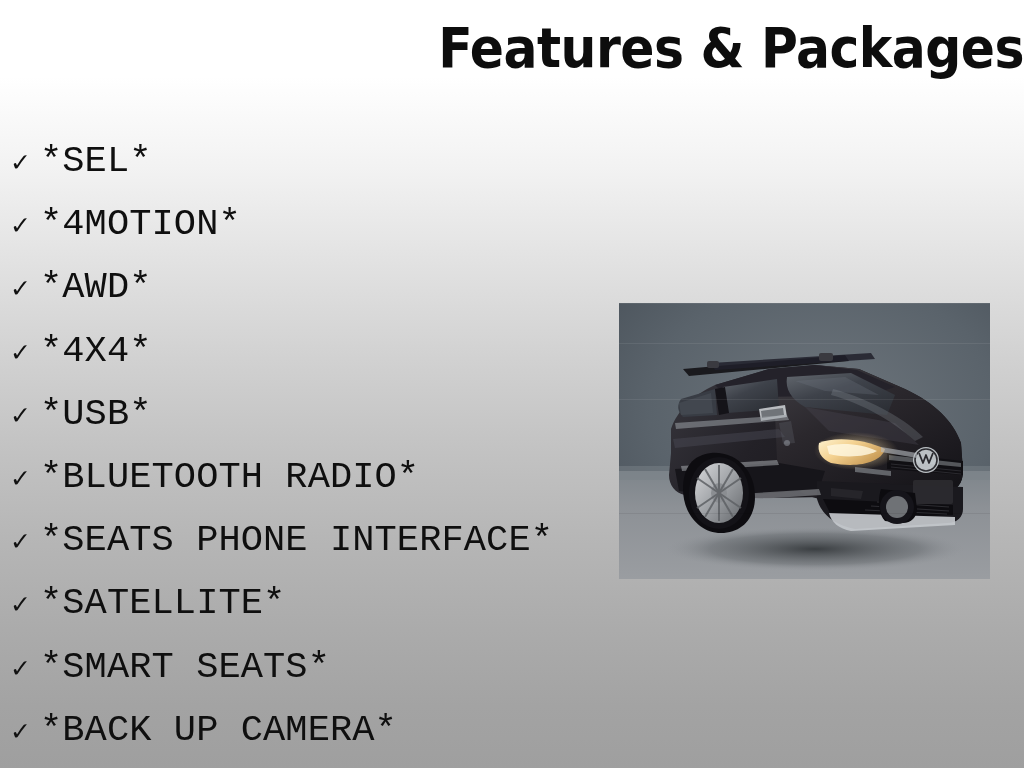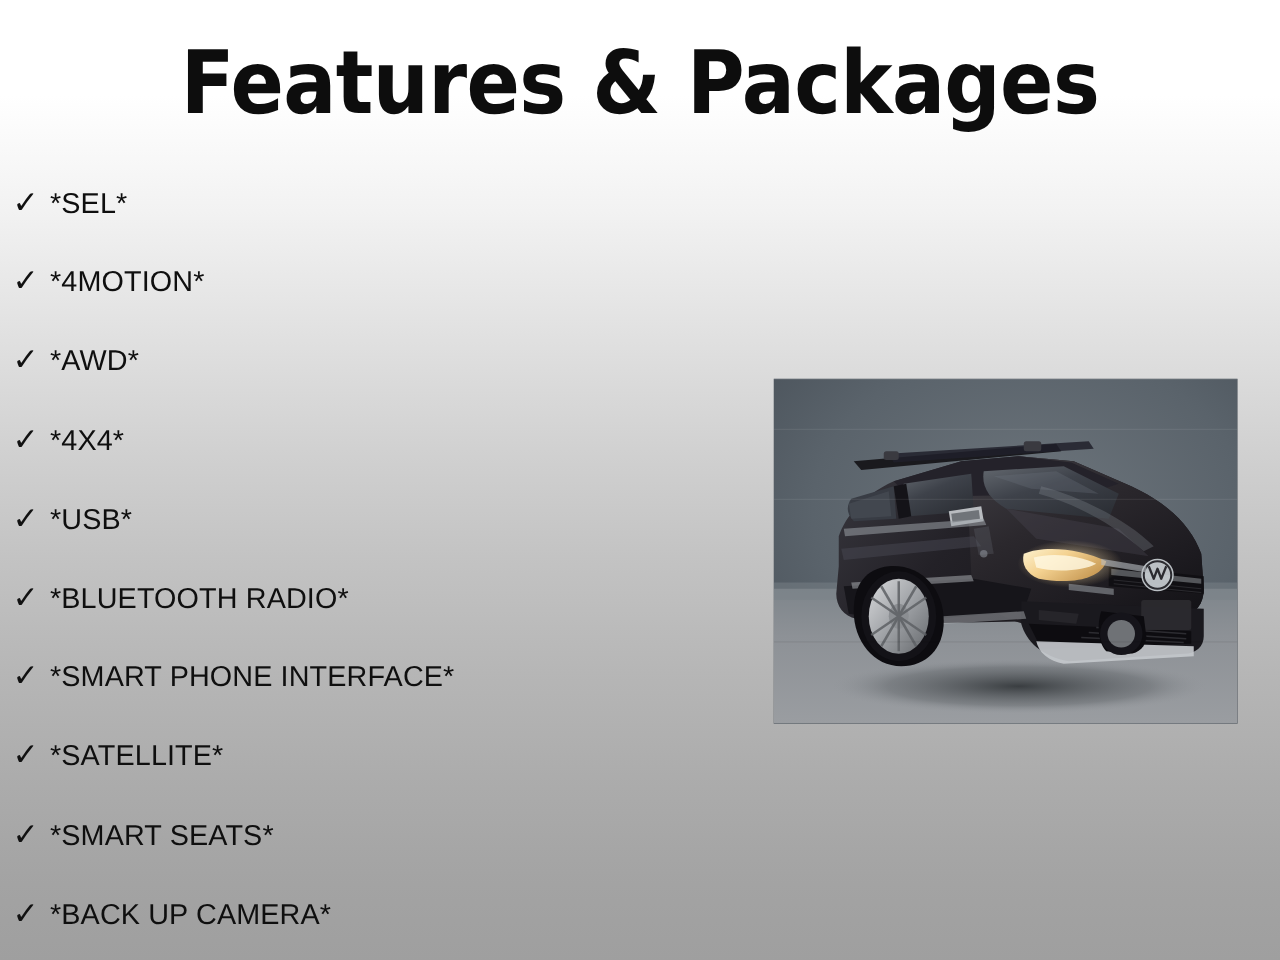--- a/index.html
+++ b/index.html
@@ -29,26 +29,26 @@
                 #b6b6b6 70%,
                 #ababab 82%,
                 #a3a3a3 92%,
                 #9f9f9f 100%);
     overflow: hidden;
   }
 
   
   #slide-title {
     position: absolute;
-    top: 27px;
+    top: 17px;
     left: 0;
     width: 1024px;
-    text-align: center;
+    text-align: right;
     font-family: "DejaVu Sans Condensed", "Liberation Sans Narrow", "Liberation Sans", sans-serif;
-    font-size: 70px;
+    font-size: 56px;
     font-weight: bold;
     font-stretch: condensed;
     letter-spacing: -0.5px;
     color: #0d0d0d;
     line-height: 1.12;
     white-space: nowrap;
   }
 
   
   #feature-list {
@@ -70,22 +70,22 @@
     flex: 0 0 auto;
     width: 30px;
     font-size: 25px;
     line-height: 63.2px;
     color: #111111;
     text-align: left;
     font-family: "DejaVu Sans", sans-serif;
   }
   .feature-label {
     flex: 1 1 auto;
-    font-family: Liberation Sans, sans-serif;
-    font-size: 23px;
+    font-family: Liberation Mono, monospace;
+    font-size: 37px;
     font-weight: 400;
     color: #0f0f0f;
     letter-spacing: 0.1px;
     white-space: nowrap;
   }
 
   
   #vehicle-photo {
     position: absolute;
     left: 619px;
@@ -135,21 +135,21 @@
       <span class="feature-label">*USB*</span>
     </li>
 
     <li class="feature-item">
       <span class="check-icon">✓</span>
       <span class="feature-label">*BLUETOOTH RADIO*</span>
     </li>
 
     <li class="feature-item">
       <span class="check-icon">✓</span>
-      <span class="feature-label">*SMART PHONE INTERFACE*</span>
+      <span class="feature-label">*SEATS PHONE INTERFACE*</span>
     </li>
 
     <li class="feature-item">
       <span class="check-icon">✓</span>
       <span class="feature-label">*SATELLITE*</span>
     </li>
 
     <li class="feature-item">
       <span class="check-icon">✓</span>
       <span class="feature-label">*SMART SEATS*</span>

